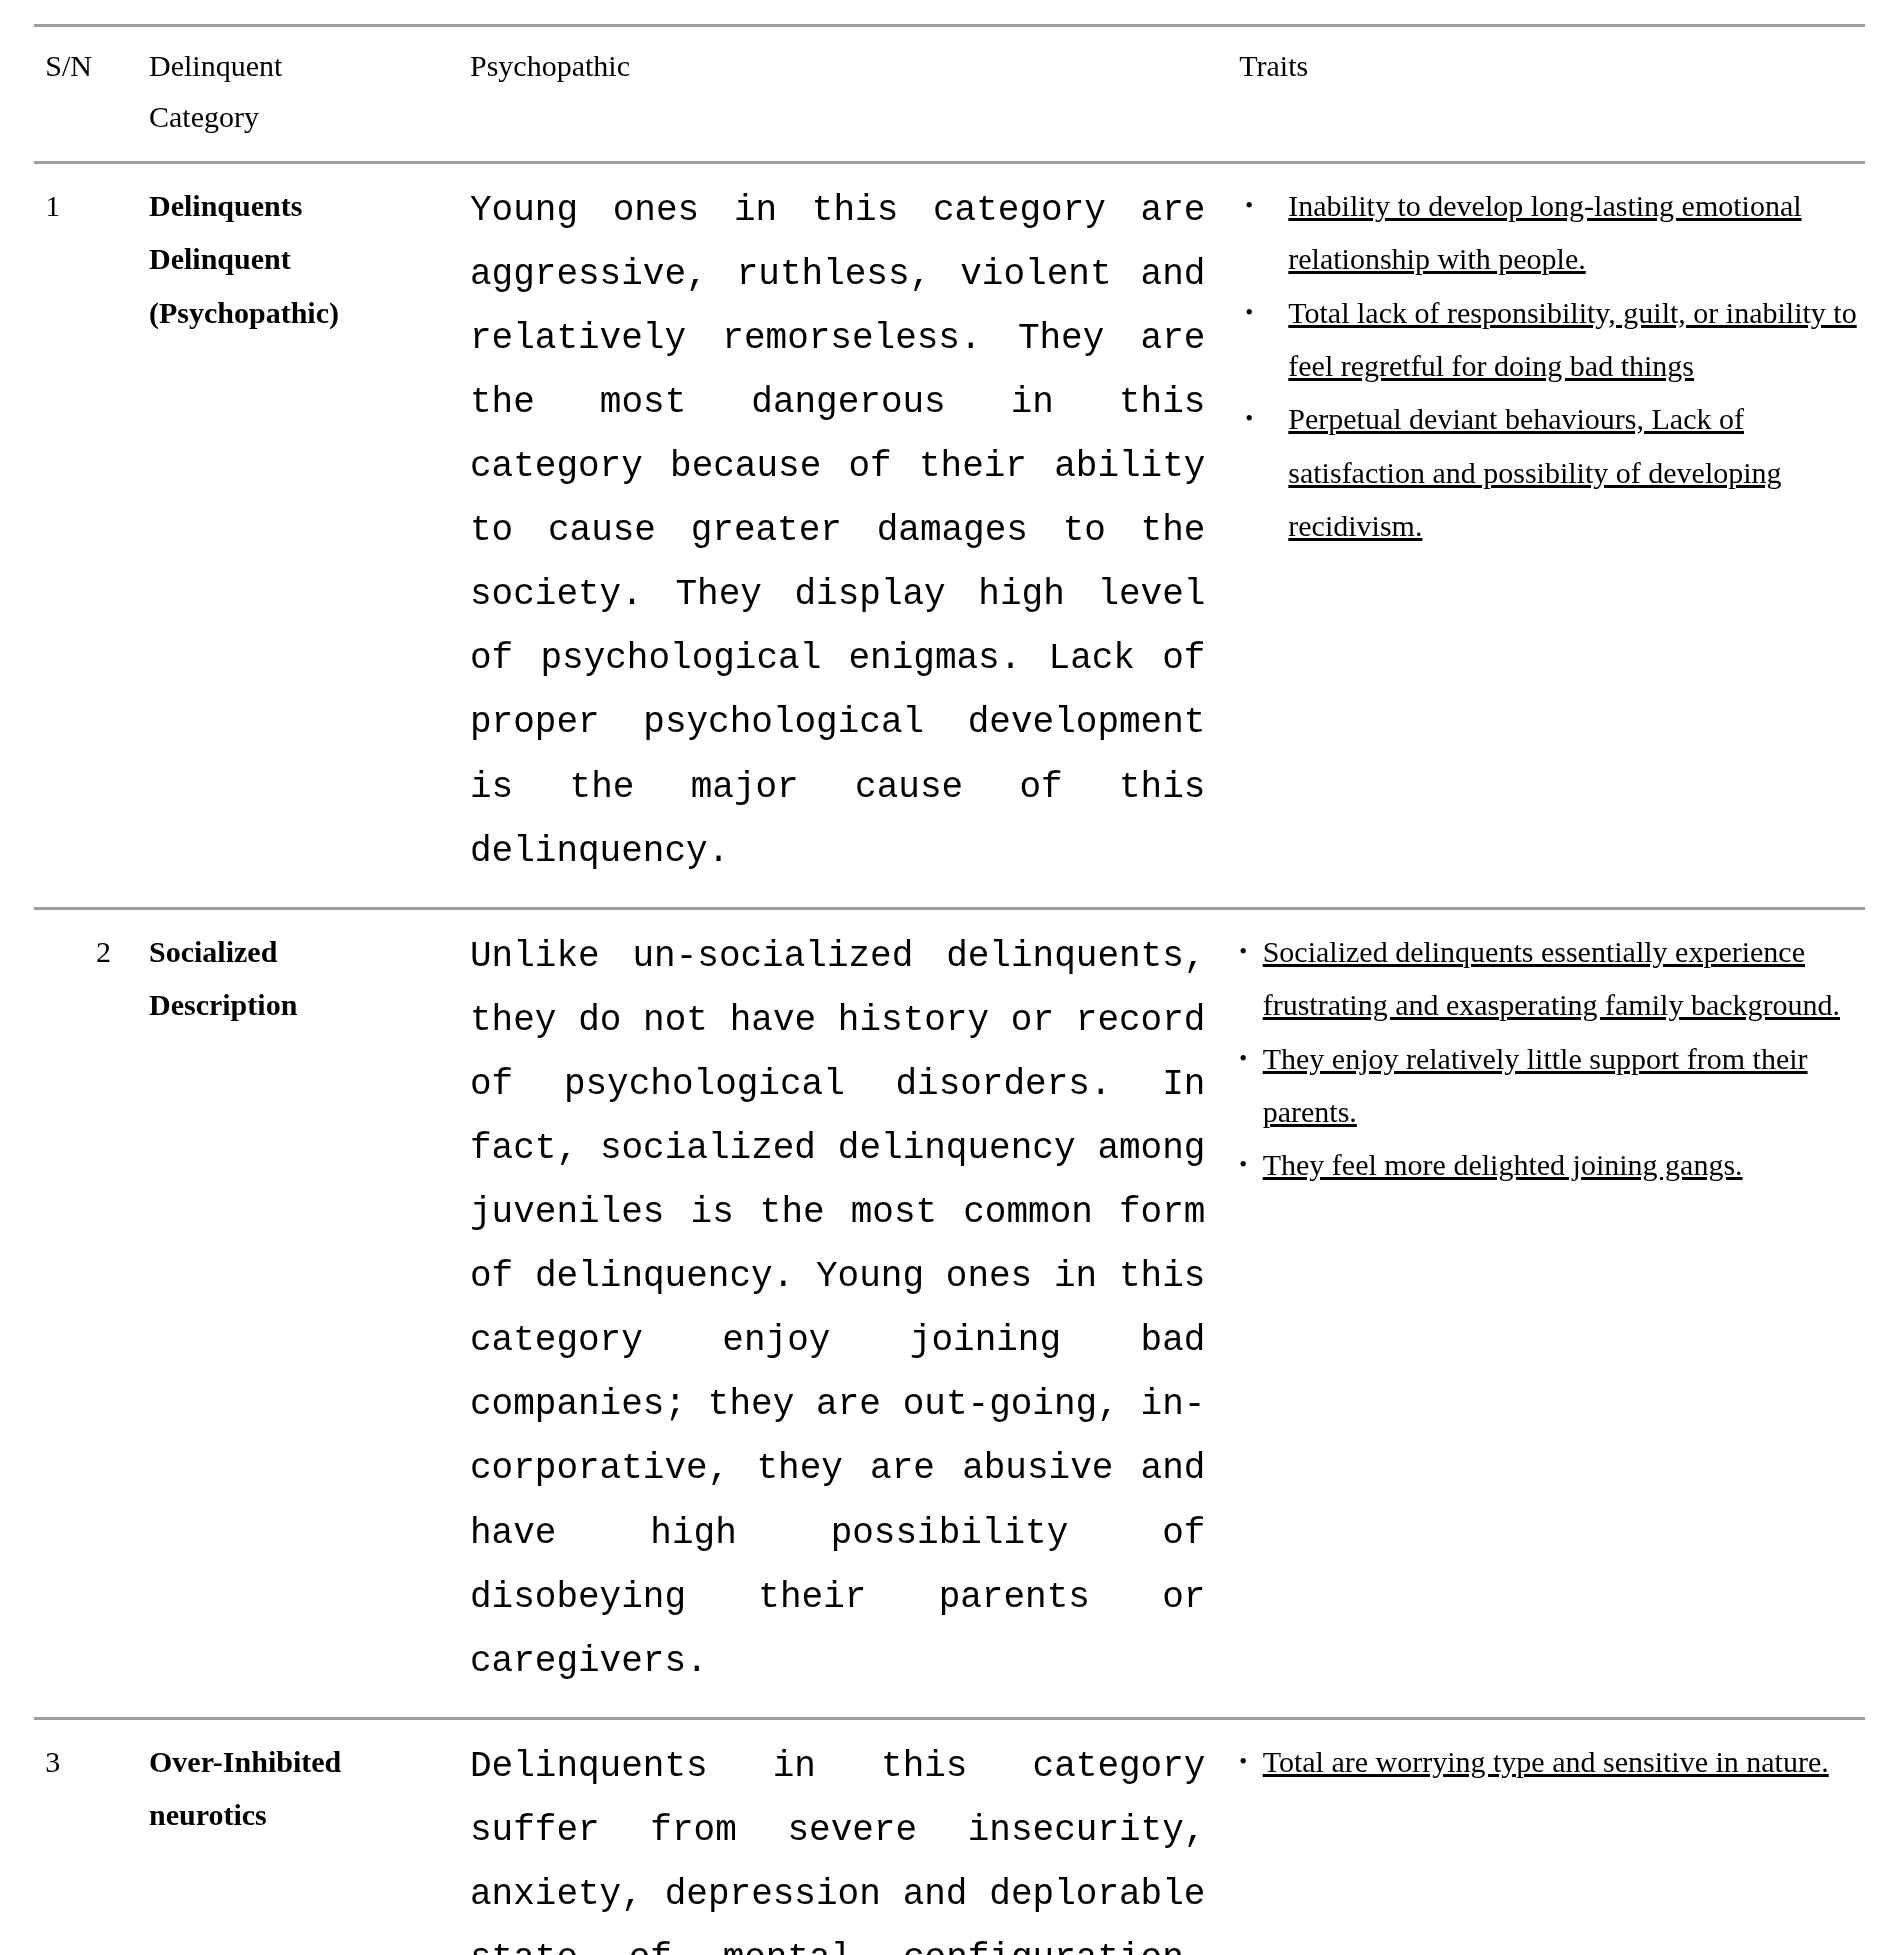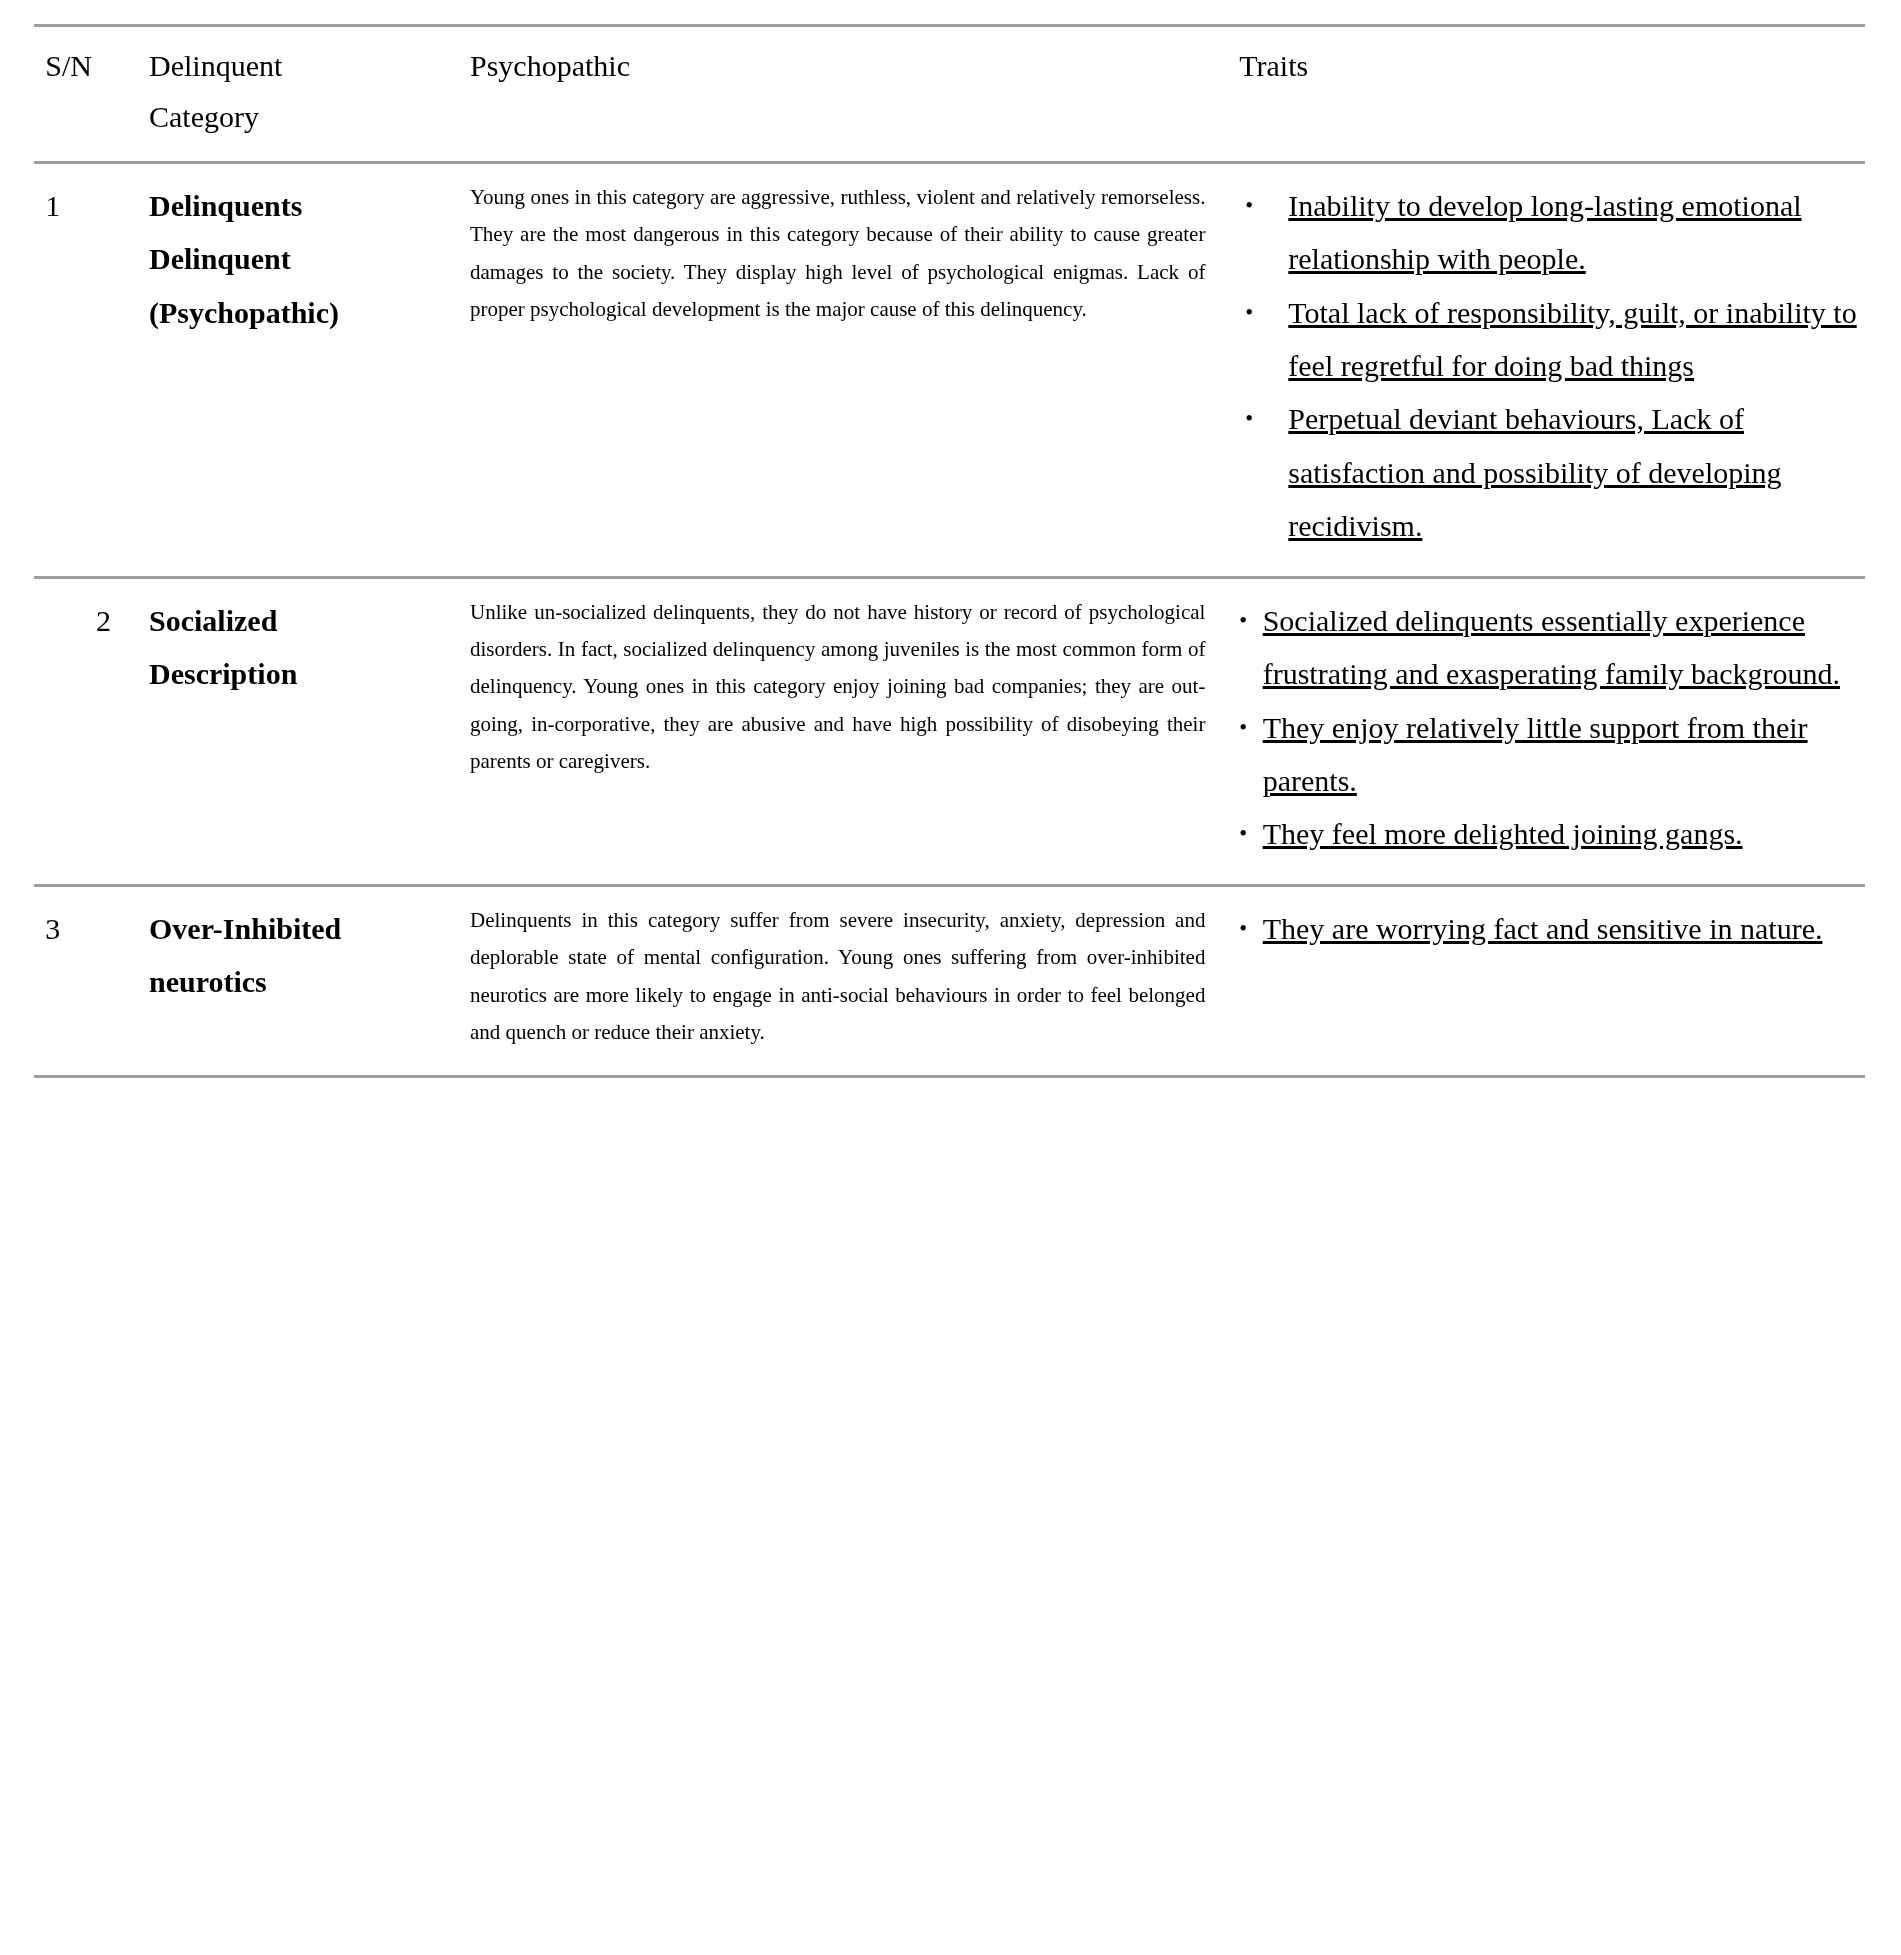--- a/index.html
+++ b/index.html
@@ -86,29 +86,30 @@
     font-weight: bold;
     line-height: 1.78;
     padding-top: 14.8px;
     padding-bottom: 23.4px;
     padding-left: 6px;
     padding-right: 19px;
   }
   td.cell-cat .cat-line { display: block; white-space: nowrap; }
 
   td.cell-desc {
-    font-size: 21px;
+    font-size: 36px;
     line-height: 1.78;
     text-align: justify;
     text-justify: inter-word;
     padding-top: 14.8px;
     padding-bottom: 23.4px;
     padding-left: 6px;
     padding-right: 22.6px;
     hyphens: none;
+    font-family: Liberation Mono, monospace;
   }
   td.cell-desc p { margin: 0; }
 
   td.cell-traits {
     font-size: 30px;
     line-height: 1.78;
     padding-top: 14.8px;
     padding-bottom: 23.4px;
     padding-left: 11.3px;
     padding-right: 7.8px;
@@ -240,21 +241,21 @@
             <span class="cat-line">Over-Inhibited</span>
             <span class="cat-line">neurotics</span>
           </td>
           <td class="cell-desc">
             <p>Delinquents in this category suffer from severe insecurity, anxiety, depression and deplorable state of mental configuration. Young ones suffering from over-inhibited neurotics are more likely to engage in anti-social behaviours in order to feel belonged and quench or reduce their anxiety.</p>
           </td>
           <td class="cell-traits">
             <ul class="traits-list indent-tight justify">
               <li>
                 <span class="bullet-glyph">•</span>
-                <span class="trait-text">They are worrying fact and sensitive in nature.</span>
+                <span class="trait-text">Total are worrying type and sensitive in nature.</span>
               </li>
             </ul>
           </td>
         </tr>
 
       </tbody>
       <tfoot>
         <tr class="rule-bottom">
           <td></td>
           <td></td>

